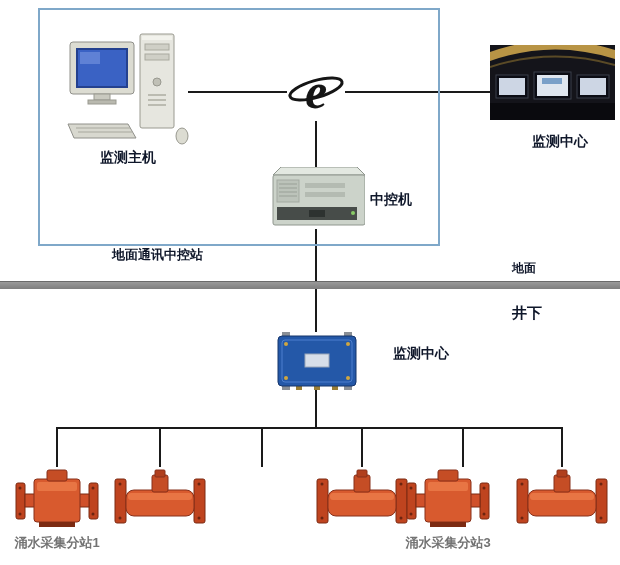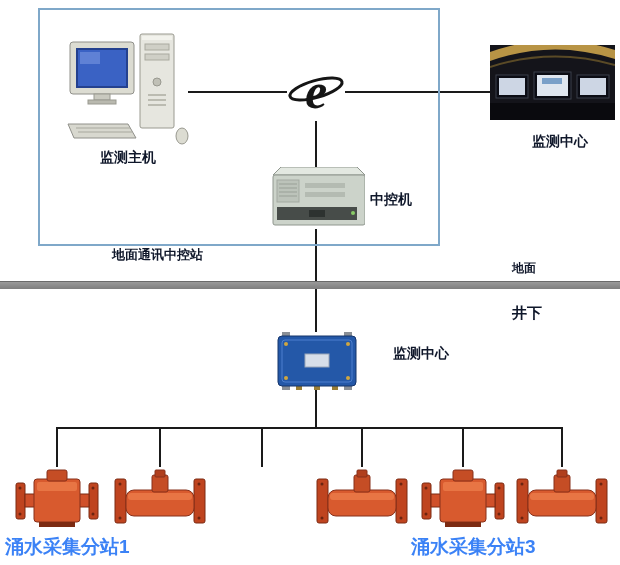--- a/index.html
+++ b/index.html
@@ -21,21 +21,21 @@
     position:absolute;left:0;top:281px;width:620px;height:7px;
     background:linear-gradient(#9a9a9a,#7e7e7e);border-top:1px solid #6a6a6a;
   }
   .elogo-wrap{
     position:absolute;left:287px;top:63px;width:58px;height:58px;
     background:#ffffff;display:flex;align-items:center;justify-content:center;
   }
   .device-group{position:absolute;top:466px;width:104px;text-align:center;}
   .device-group svg{display:block;margin:0 auto;}
   .device-label{
-    display:block;margin-top:2px;font-weight:bold;color:#3b82f6;font-size:19px;
+    display:block;margin-top:2px;font-weight:bold;color:#737373;font-size:13px;
     white-space:nowrap;
   }
 </style>
 </head>
 <body>
 
 <div class="canvas">
 
   <div class="line" style="left:188px;top:91px;width:302px;height:2px;"></div>
   <div class="line" style="left:315px;top:92px;width:2px;height:76px;"></div>
@@ -184,21 +184,21 @@
       <rect x="16" y="27" width="64" height="7" rx="3" fill="#ec7c4a" opacity="0.8"></rect>
       <rect x="40" y="9" width="16" height="17" rx="2" fill="#c54d25" stroke="#87301a"></rect>
       <rect x="43" y="4" width="10" height="7" rx="1" fill="#b03f1d" stroke="#87301a"></rect>
       <circle cx="8" cy="18" r="1.5" fill="#6b2410"></circle>
         <circle cx="8" cy="52" r="1.5" fill="#6b2410"></circle>
       <circle cx="87" cy="18" r="1.5" fill="#6b2410"></circle>
         <circle cx="87" cy="52" r="1.5" fill="#6b2410"></circle>
     </svg>
   </div>
 
-  <div class="device-group" style="left:411px;">
+  <div class="device-group" style="left:396px;">
     <svg width="96" height="66" viewBox="0 0 96 66">
       <rect x="7" y="17" width="9" height="36" rx="2" fill="#bf441f" stroke="#7c2a12"></rect>
       <rect x="80" y="17" width="9" height="36" rx="2" fill="#bf441f" stroke="#7c2a12"></rect>
       <rect x="16" y="28" width="10" height="13" fill="#d0512b" stroke="#7c2a12"></rect>
       <rect x="70" y="28" width="10" height="13" fill="#d0512b" stroke="#7c2a12"></rect>
       <rect x="25" y="13" width="46" height="43" rx="3" fill="#d85a2e" stroke="#87301a"></rect>
       <rect x="28" y="16" width="40" height="9" rx="2" fill="#ec7c4a" opacity="0.8"></rect>
       <rect x="38" y="4" width="20" height="11" rx="2" fill="#c54d25" stroke="#87301a"></rect>
       <rect x="30" y="56" width="36" height="5" fill="#7c2a12"></rect>
       <circle cx="11" cy="22" r="1.5" fill="#6b2410"></circle>

